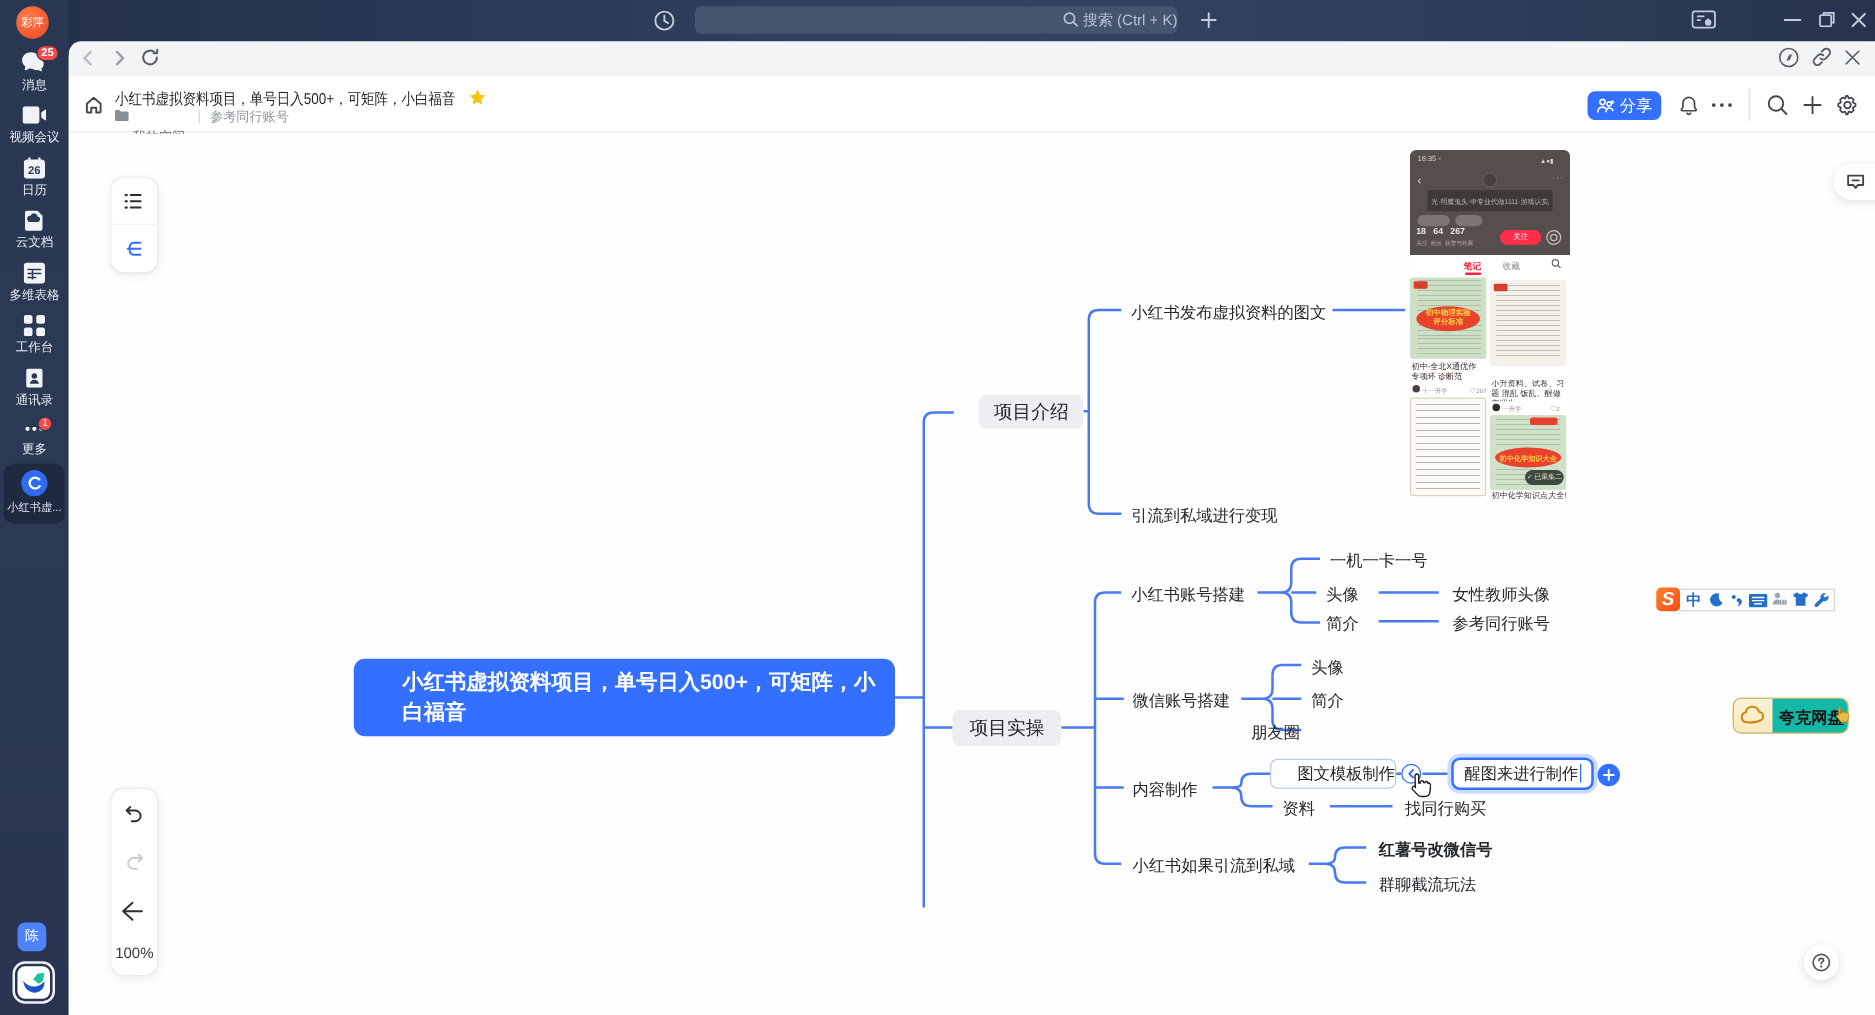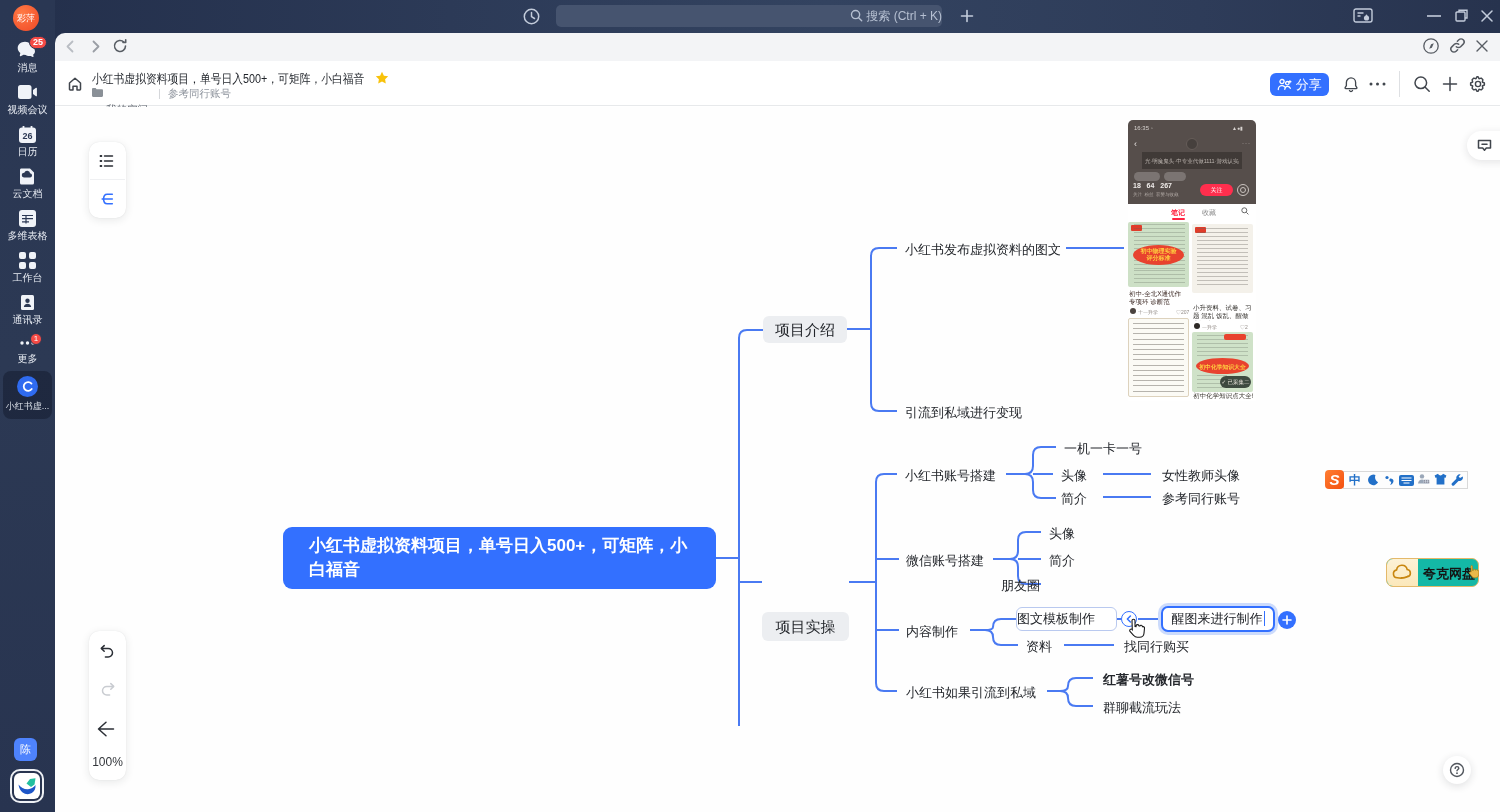--- a/index.html
+++ b/index.html
@@ -233,44 +233,44 @@
 
     <path d="M970 630 H985 M985 630 Q993 630 993 627 Q993 619 1001 619 H1016 M985 630 Q993 630 993 637 Q993 645 1001 645 H1018"></path>
 
     <path d="M1117 619 H1121 M1138 619 H1158"></path>
 
     <path d="M1064 645 H1114"></path>
 
     <path d="M1047 691 H1060 M1060 691 Q1068 691 1068 686 Q1068 678 1076 678 H1093 M1060 691 Q1068 691 1068 698 Q1068 706 1076 706 H1093"></path>
   </svg>
 
-  <div class="abs" style="left:283px;top:527px;width:433px;height:62px;background:#3370ff;border-radius:9px;color:#fff;font-size:17px;font-weight:600;line-height:24px;padding:7px 0 0 26px;">小红书虚拟资料项目，单号日入500+，可矩阵，小<br>白福音</div>
-  <div class="abs" style="left:763px;top:316px;width:84px;height:27px;background:#eceef1;border-radius:6px;color:#23262b;font-size:15px;line-height:27px;text-align:center;">项目介绍</div>
-  <div class="abs" style="left:762px;top:568px;width:87px;height:29px;background:#eceef1;border-radius:6px;color:#23262b;font-size:15px;line-height:29px;text-align:center;margin-top:44px;">项目实操</div>
+  <div class="abs" style="left:283px;top:527px;width:433px;height:62px;background:#3370ff;border-radius:9px;color:#fff;font-size:17px;font-weight:600;line-height:24px;padding:7px 0 0 39px;">小红书虚拟资料项目，单号日入500+，可矩阵，小<br>白福音</div>
+  <div class="abs" style="left:783px;top:316px;width:84px;height:27px;background:#eceef1;border-radius:6px;color:#23262b;font-size:15px;line-height:27px;text-align:center;">项目介绍</div>
+  <div class="abs" style="left:762px;top:568px;width:87px;height:29px;background:#eceef1;border-radius:6px;color:#23262b;font-size:15px;line-height:29px;text-align:center;">项目实操</div>
 
   <div class="leaf" style="left:905px;top:241px;">小红书发布虚拟资料的图文</div>
   <div class="leaf" style="left:905px;top:404px;">引流到私域进行变现</div>
   <div class="leaf" style="left:905px;top:467px;">小红书账号搭建</div>
   <div class="leaf" style="left:1064px;top:440px;">一机一卡一号</div>
   <div class="leaf" style="left:1061px;top:467px;">头像</div>
   <div class="leaf" style="left:1162px;top:467px;">女性教师头像</div>
   <div class="leaf" style="left:1061px;top:490px;">简介</div>
   <div class="leaf" style="left:1162px;top:490px;">参考同行账号</div>
   <div class="leaf" style="left:906px;top:552px;">微信账号搭建</div>
   <div class="leaf" style="left:1049px;top:525px;">头像</div>
   <div class="leaf" style="left:1049px;top:552px;">简介</div>
   <div class="leaf" style="left:1001px;top:577px;">朋友圈</div>
   <div class="leaf" style="left:906px;top:623px;">内容制作</div>
   <div class="leaf" style="left:1026px;top:638px;">资料</div>
   <div class="leaf" style="left:1124px;top:638px;">找同行购买</div>
   <div class="leaf" style="left:906px;top:684px;">小红书如果引流到私域</div>
   <div class="leaf" style="left:1103px;top:671px;font-weight:bold;">红薯号改微信号</div>
   <div class="leaf" style="left:1103px;top:699px;">群聊截流玩法</div>
 
-  <div class="abs" style="left:1016px;top:607px;width:101px;height:24px;background:#fff;border:1px solid #b9c9ef;border-radius:6px;color:#23262b;font-size:13px;line-height:22px;text-align:left;">图文模板制作</div>
+  <div class="abs" style="left:1016px;top:607px;width:101px;height:24px;background:#fff;border:1px solid #b9c9ef;border-radius:6px;color:#23262b;font-size:13px;line-height:22px;text-align:right;">图文模板制作</div>
 
   <div class="abs" style="left:1121px;top:611px;width:16px;height:16px;background:#fff;border:1.4px solid #3370ff;border-radius:50%;"></div>
   <svg class="abs" style="left:1125px;top:615px" width="8" height="8" viewBox="0 0 8 8" fill="none" stroke="#3370ff" stroke-width="1.5" stroke-linecap="round" stroke-linejoin="round">
     <path d="M5.4 1L2.4 4l3 3"></path>
   </svg>
 
   <div class="abs" style="left:1161px;top:606px;width:114px;height:26px;background:#fff;border:2px solid #3370ff;border-radius:7px;box-shadow:0 0 0 3px rgba(112,155,250,.35);color:#23262b;font-size:13px;line-height:22px;text-align:center;">醒图来进行制作<span style="border-left:1.2px solid #3370ff;margin-left:1px;"></span></div>
 
   <div class="abs" style="left:1278px;top:611px;width:18px;height:18px;background:#3370ff;border-radius:50%;"></div>
   <svg class="abs" style="left:1282px;top:615px" width="10" height="10" viewBox="0 0 10 10" stroke="#fff" stroke-width="1.6" stroke-linecap="round">

